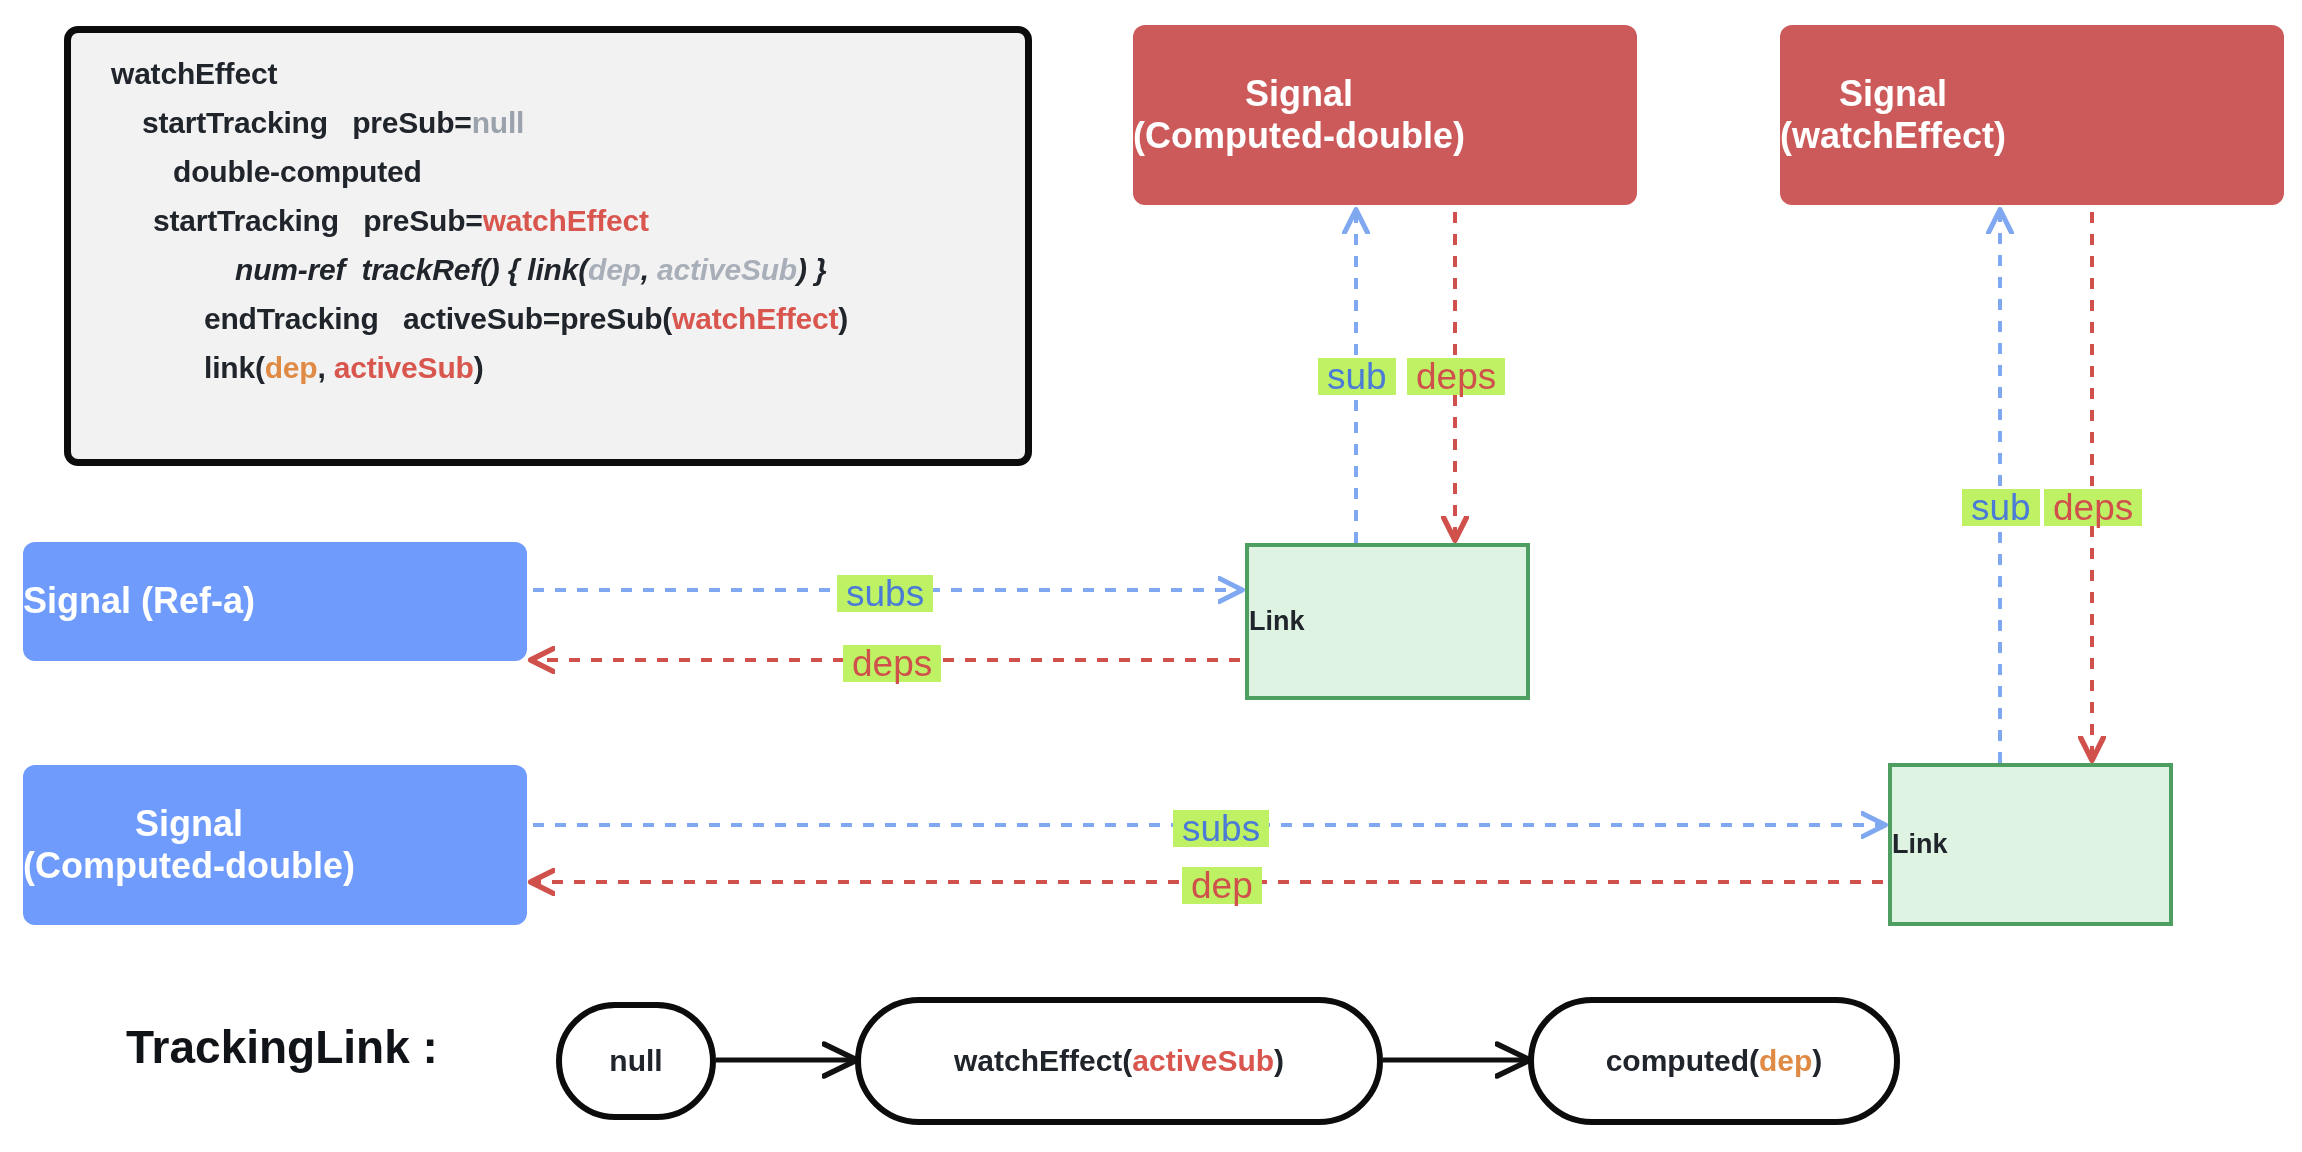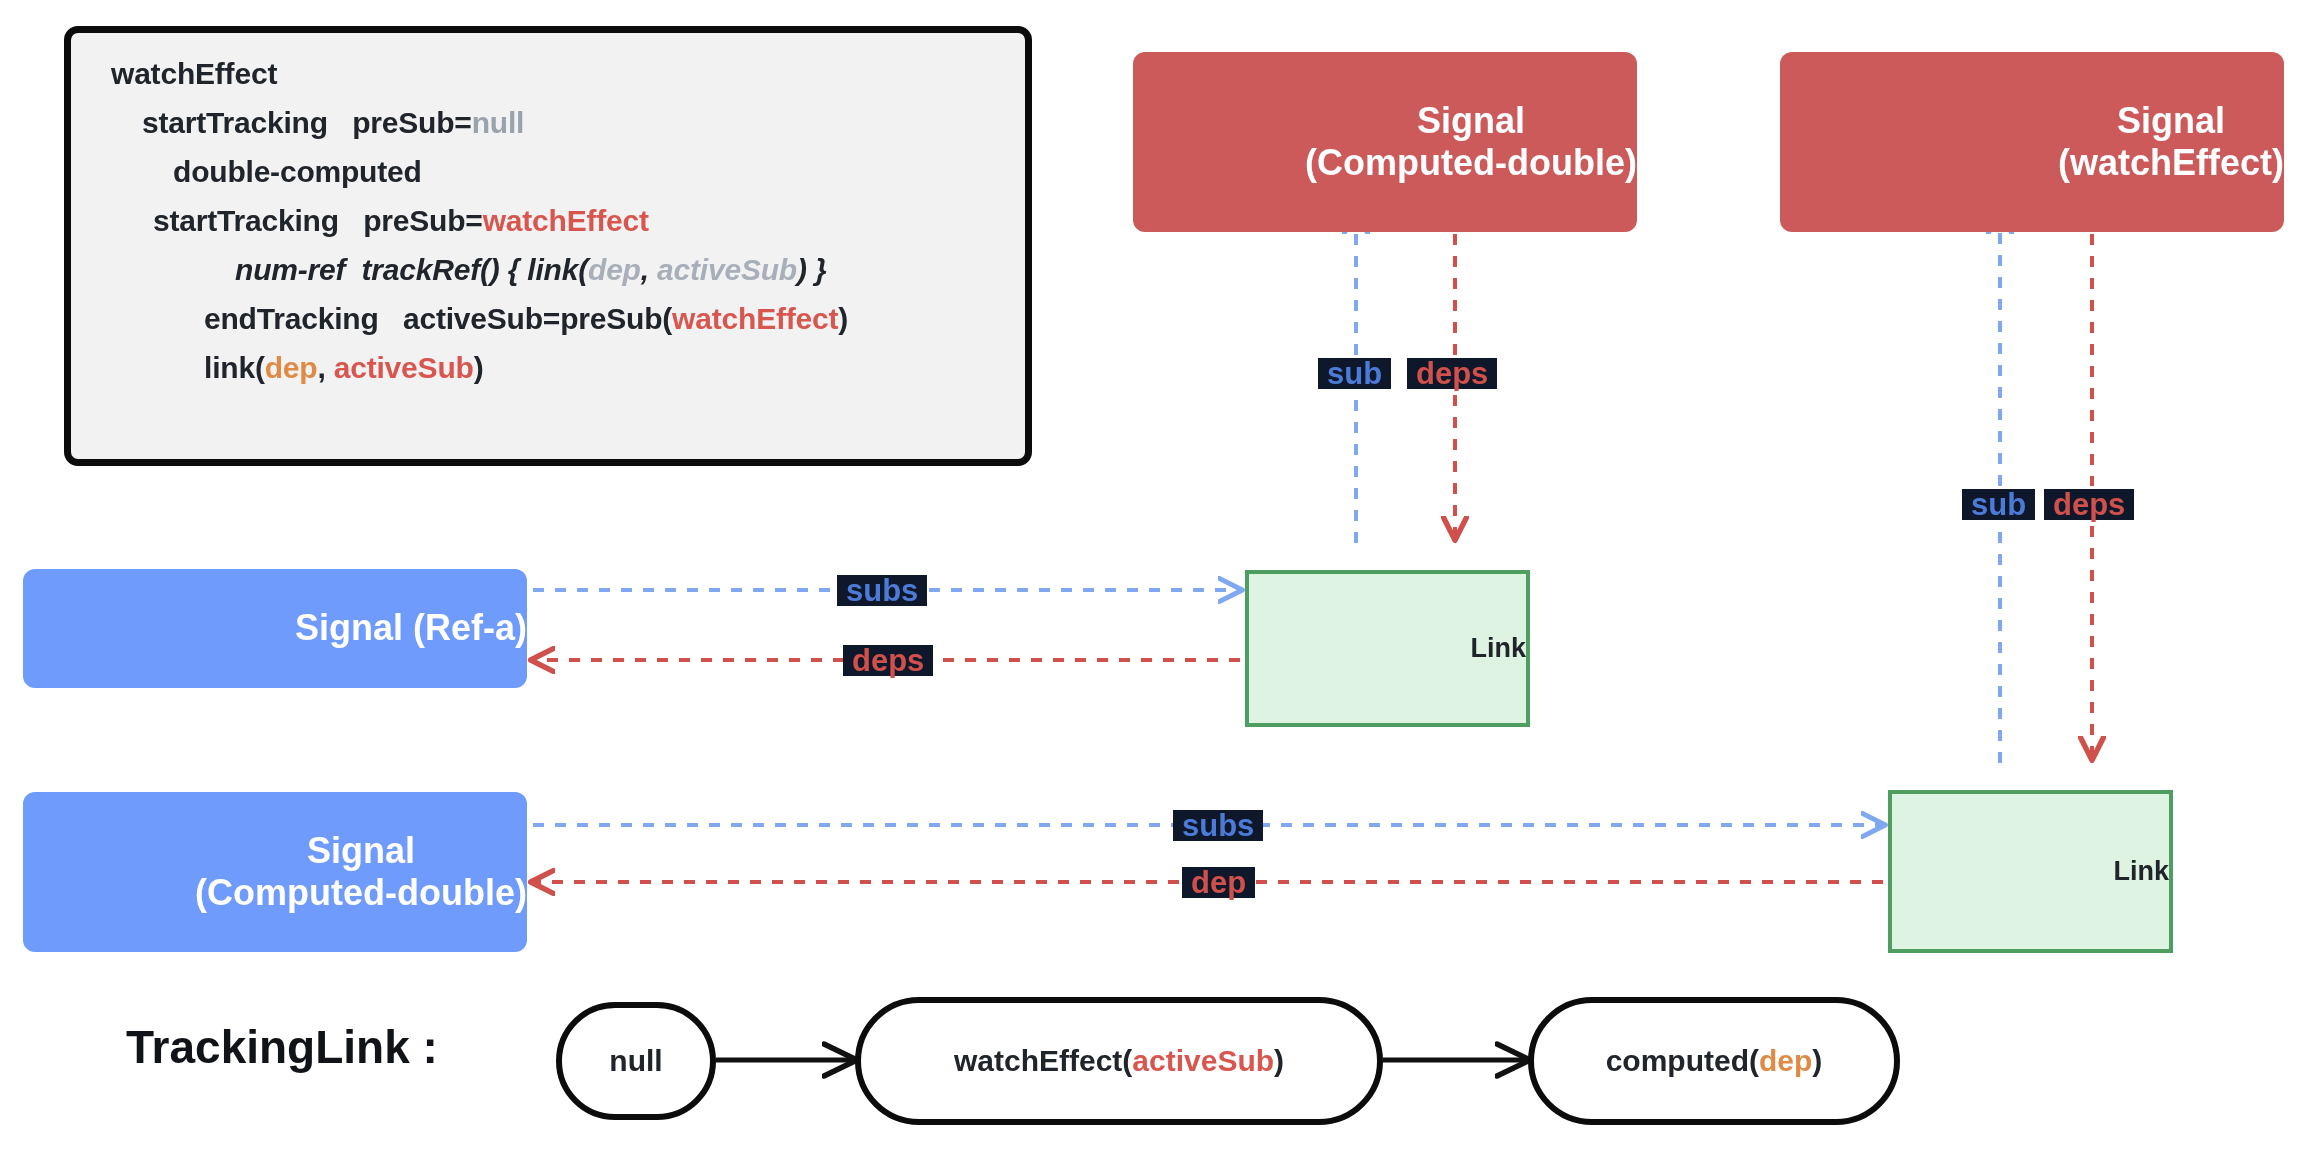--- a/index.html
+++ b/index.html
@@ -50,23 +50,22 @@
   .tok-gray   { color: #A8AFB8; }
   .tok-red    { color: #D9564F; }
   .tok-orange { color: #E08B45; }
 
   
   .node {
     position: absolute;
     box-sizing: border-box;
     display: flex;
     align-items: center;
-    justify-content: flex-end;
+    justify-content: flex-start;
     text-align: center;
-    margin-top: 27px;
   }
   .node .node-label {
     white-space: pre-line;
     line-height: 1.18;
   }
 
   .node-red {
     background: #CC5A5A;
     border-radius: 12px;
     color: #ffffff;
@@ -84,24 +83,24 @@
     background: #DEF3E2;
     border: 4px solid #4E9E62;
     color: #20242B;
     font-size: 27px;
     font-weight: 700;
   }
 
   
   .edge-label {
     position: absolute;
-    font-size: 31px;
-    font-weight: 700;
+    font-size: 37px;
+    font-weight: 400;
     white-space: nowrap;
-    background: #0f172a;
+    background: #bef264;
     padding: 0 9px;
     line-height: 1;
   }
   .lab-blue { color: #4B7BD6; }
   .lab-red  { color: #D0504C; }
 
   
   .tl-title {
     position: absolute;
     left: 126px;

